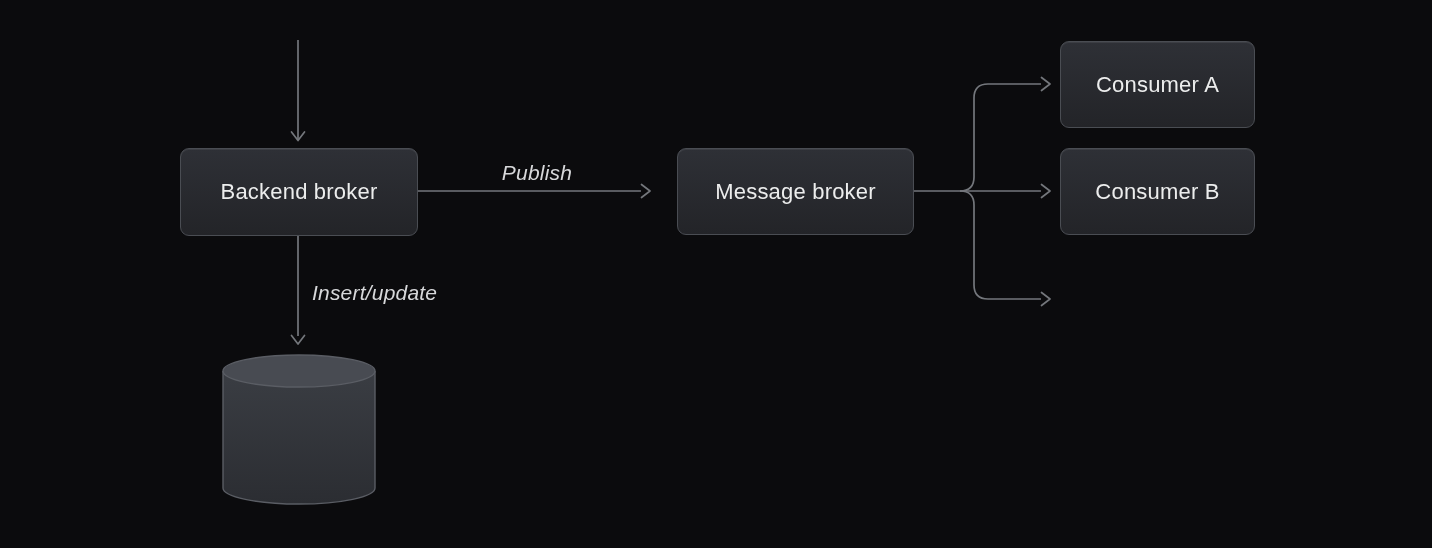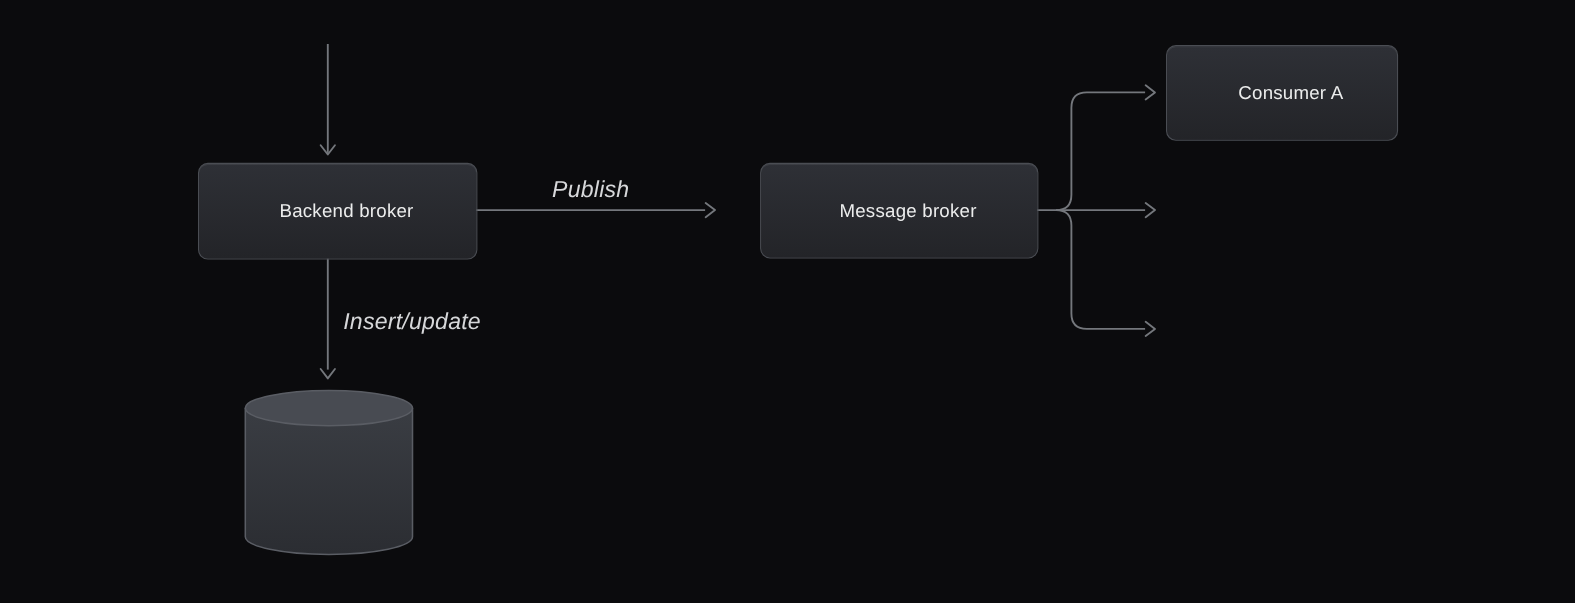--- a/index.html
+++ b/index.html
@@ -27,26 +27,25 @@
   .edge{stroke:var(--line);stroke-width:1.7;fill:none;}
   .head{stroke:var(--line);stroke-width:1.7;fill:none;stroke-linecap:round;stroke-linejoin:round;}
   .node{
     position:absolute;
     display:flex;align-items:center;justify-content:center;
     background:linear-gradient(180deg,var(--box-fill-top) 0%,var(--box-fill-bottom) 100%);
     border:1px solid var(--box-border);
     border-radius:9px;
     box-shadow:inset 0 1px 0 rgba(255,255,255,0.07);
     color:var(--box-text);
-    font-size:17px;
+    font-size:22px;
     letter-spacing:0.2px;
-    padding-left:16px;
   }
   .node-backend{left:180px;top:148px;width:236px;height:86px;}
-  .node-broker{left:691px;top:148px;width:235px;height:85px;}
+  .node-broker{left:677px;top:148px;width:235px;height:85px;}
   .node-consumer-a{left:1060px;top:41px;width:193px;height:85px;}
   .node-consumer-b{left:1060px;top:148px;width:193px;height:85px;}
   .node-consumer-c{left:1060px;top:257px;width:193px;height:85px;}
   .edge-label{
     position:absolute;
     color:var(--label-text);
     font-size:21px;
     letter-spacing:0.2px;
     white-space:nowrap;
     font-style:italic;
@@ -108,18 +107,21 @@
   </div>
 
   <div class="node node-broker">
     <span>Message broker</span>
   </div>
 
   <div class="node node-consumer-a">
     <span>Consumer A</span>
   </div>
 
+  <div class="node node-consumer-b">
+    <span>Consumer B</span>
+  </div>
 
 
   <div class="edge-label label-publish">Publish</div>
   <div class="edge-label label-insert">Insert/update</div>
 
 </div>
 
 </body></html>

